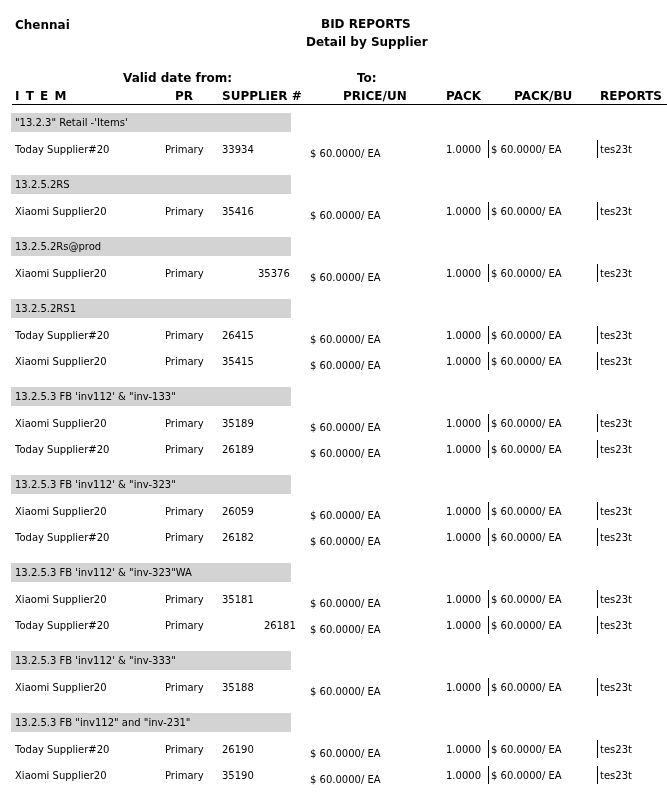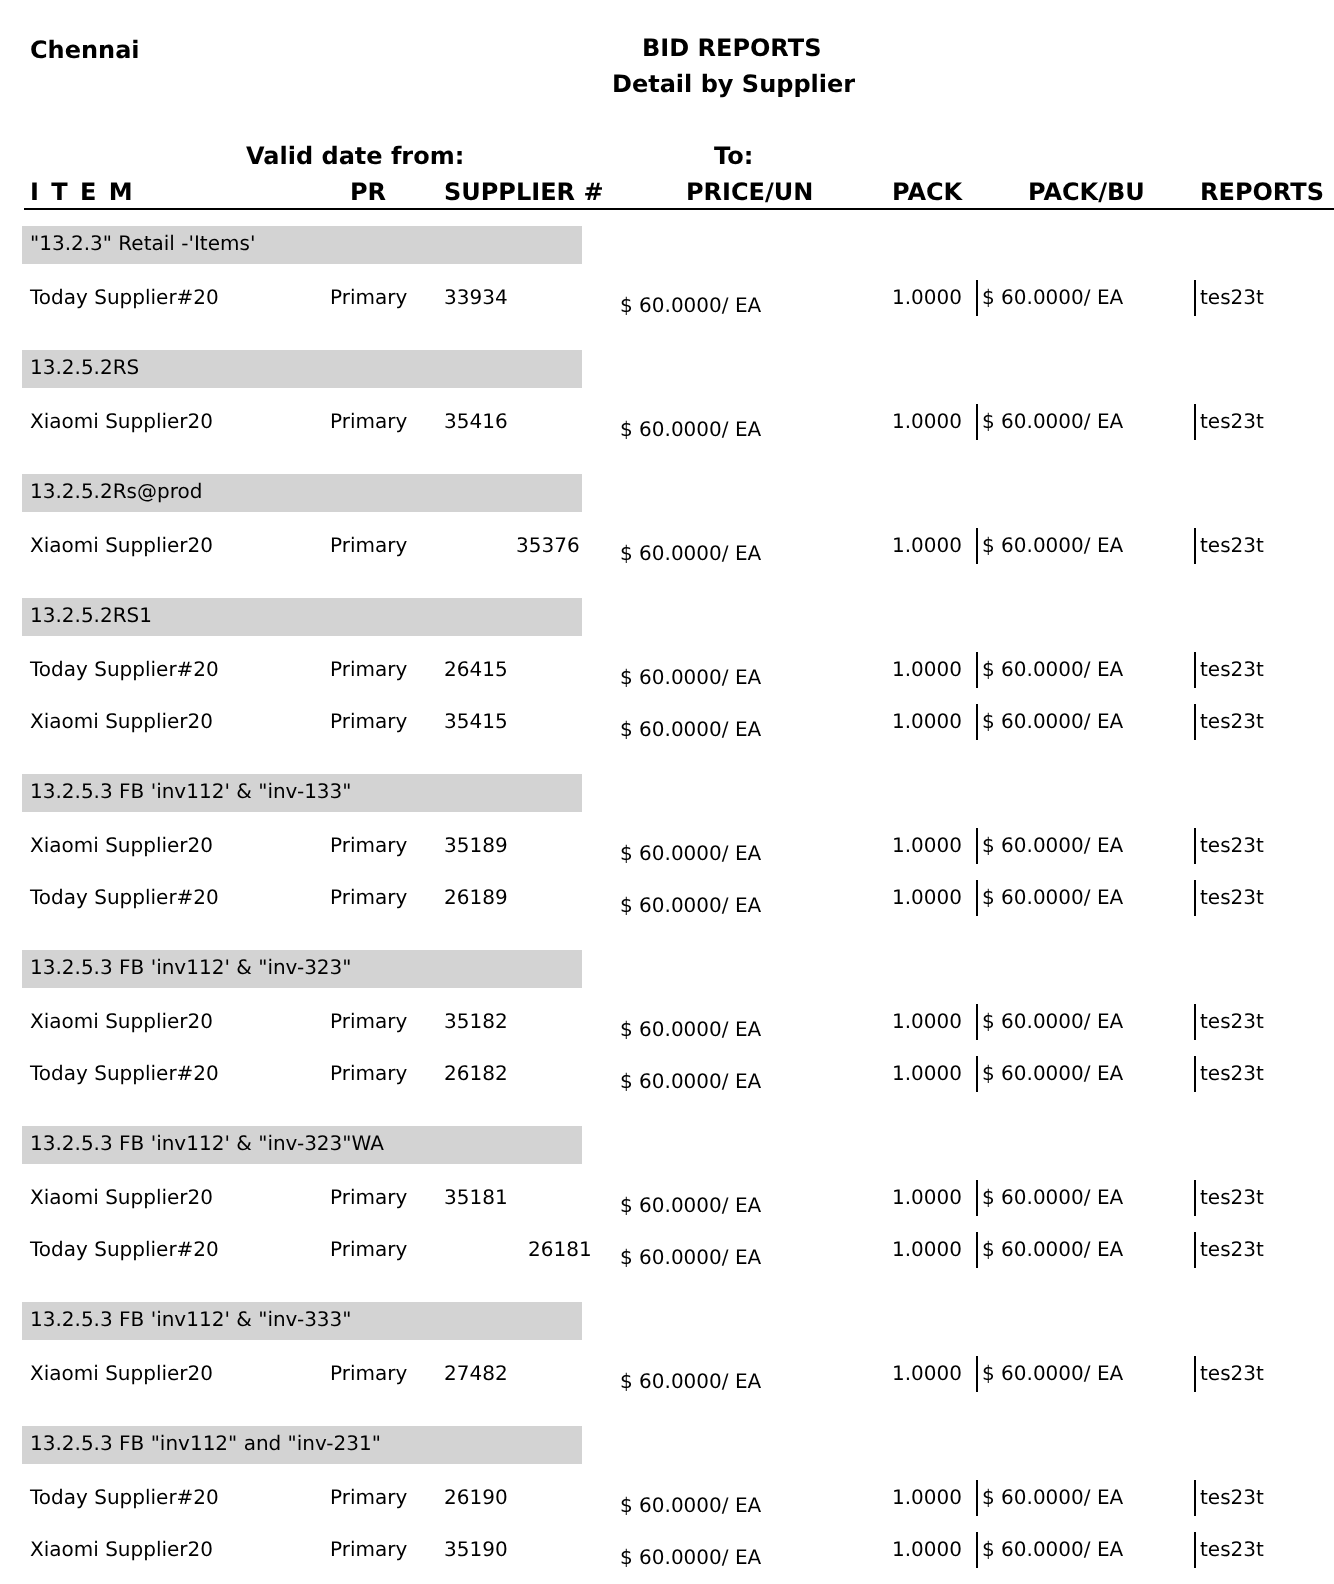--- a/index.html
+++ b/index.html
@@ -116,21 +116,21 @@
       <div class="abs cell" style="left:446px;top:444px;">1.0000</div>
       <div class="vbar" style="left:488px;top:440px;"></div>
       <div class="abs cell" style="left:491px;top:444px;">$ 60.0000/ EA</div>
       <div class="vbar" style="left:597px;top:440px;"></div>
       <div class="abs cell" style="left:600px;top:444px;">tes23t</div>
     </div>
     <div class="grp" style="top:475px;">13.2.5.3 FB 'inv112' &amp; "inv-323"</div>
     <div style="position:absolute;left:0;top:0;">
       <div class="abs cell" style="left:15px;top:506px;">Xiaomi Supplier20</div>
       <div class="abs cell" style="left:165px;top:506px;">Primary</div>
-      <div class="abs cell" style="left:222px;top:506px;">35182</div>
+      <div class="abs cell" style="left:222px;top:506px;">26059</div>
       <div class="abs cell" style="left:310px;top:510px;">$ 60.0000/ EA</div>
       <div class="abs cell" style="left:446px;top:506px;">1.0000</div>
       <div class="vbar" style="left:488px;top:502px;"></div>
       <div class="abs cell" style="left:491px;top:506px;">$ 60.0000/ EA</div>
       <div class="vbar" style="left:597px;top:502px;"></div>
       <div class="abs cell" style="left:600px;top:506px;">tes23t</div>
     </div>
     <div style="position:absolute;left:0;top:0;">
       <div class="abs cell" style="left:15px;top:532px;">Today Supplier#20</div>
       <div class="abs cell" style="left:165px;top:532px;">Primary</div>
@@ -162,21 +162,21 @@
       <div class="abs cell" style="left:446px;top:620px;">1.0000</div>
       <div class="vbar" style="left:488px;top:616px;"></div>
       <div class="abs cell" style="left:491px;top:620px;">$ 60.0000/ EA</div>
       <div class="vbar" style="left:597px;top:616px;"></div>
       <div class="abs cell" style="left:600px;top:620px;">tes23t</div>
     </div>
     <div class="grp" style="top:651px;">13.2.5.3 FB 'inv112' &amp; "inv-333"</div>
     <div style="position:absolute;left:0;top:0;">
       <div class="abs cell" style="left:15px;top:682px;">Xiaomi Supplier20</div>
       <div class="abs cell" style="left:165px;top:682px;">Primary</div>
-      <div class="abs cell" style="left:222px;top:682px;">27482</div>
+      <div class="abs cell" style="left:222px;top:682px;">35188</div>
       <div class="abs cell" style="left:310px;top:686px;">$ 60.0000/ EA</div>
       <div class="abs cell" style="left:446px;top:682px;">1.0000</div>
       <div class="vbar" style="left:488px;top:678px;"></div>
       <div class="abs cell" style="left:491px;top:682px;">$ 60.0000/ EA</div>
       <div class="vbar" style="left:597px;top:678px;"></div>
       <div class="abs cell" style="left:600px;top:682px;">tes23t</div>
     </div>
     <div class="grp" style="top:713px;">13.2.5.3 FB "inv112" and "inv-231"</div>
     <div style="position:absolute;left:0;top:0;">
       <div class="abs cell" style="left:15px;top:744px;">Today Supplier#20</div>

